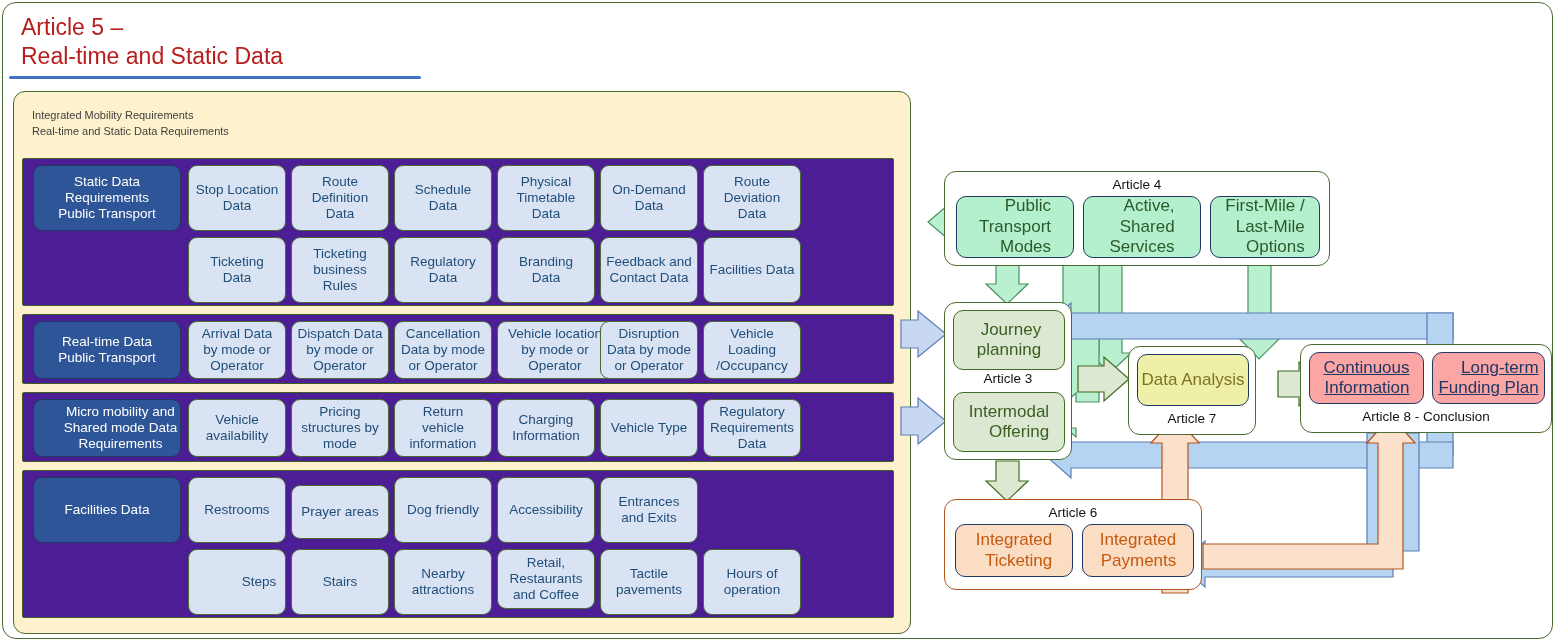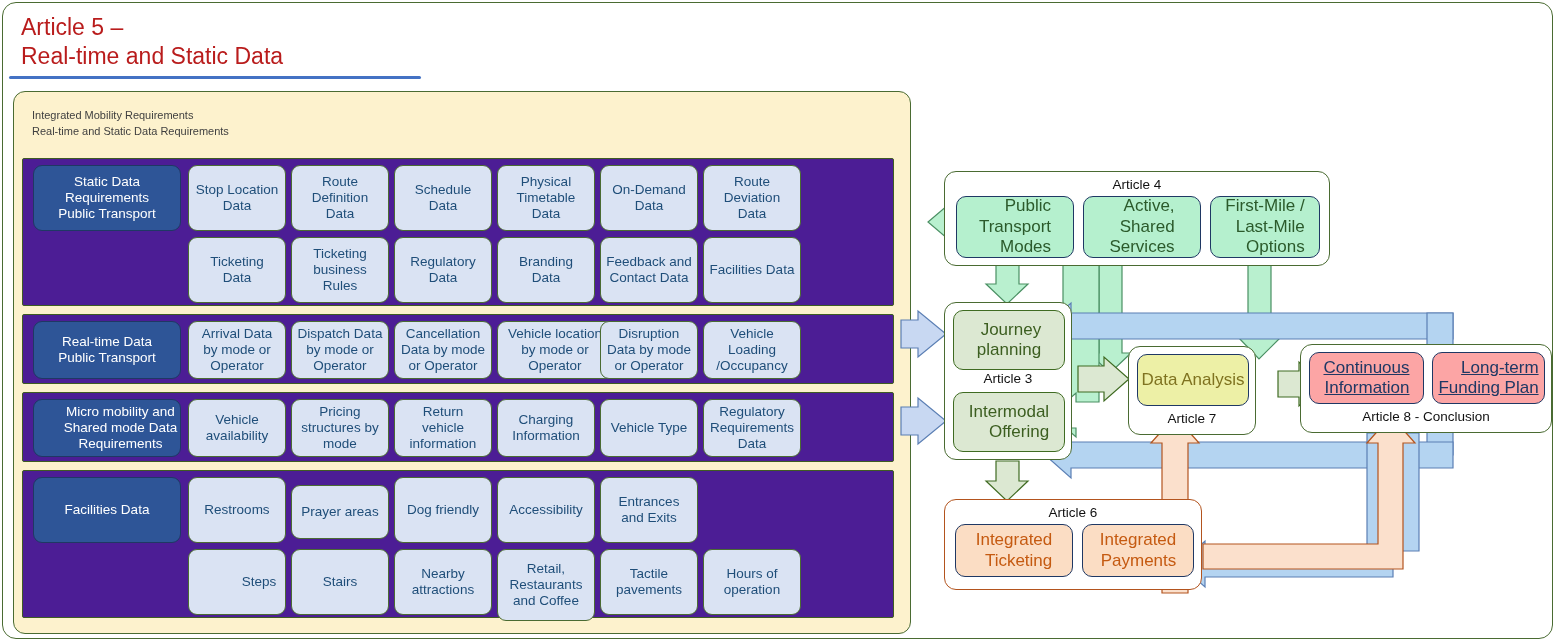--- a/index.html
+++ b/index.html
@@ -281,21 +281,21 @@
             <div>
               <div>Stairs</div>
             </div>
           </div>
           <div class="chip chip-light" style="left: 371px; width: 98px; top: 78px; height: 66px;">
             <div>
               <div>Nearby</div>
               <div>attractions</div>
             </div>
           </div>
-          <div class="chip chip-light" style="left: 474px; width: 98px; top: 78px; height: 72px;">
+          <div class="chip chip-light" style="left: 474px; width: 98px; top: 78px; height: 60px;">
             <div>
               <div>Retail,</div>
               <div>Restaurants</div>
               <div>and Coffee</div>
             </div>
           </div>
           <div class="chip chip-light" style="left: 577px; width: 98px; top: 78px; height: 66px;">
             <div>
               <div>Tactile</div>
               <div>pavements</div>

